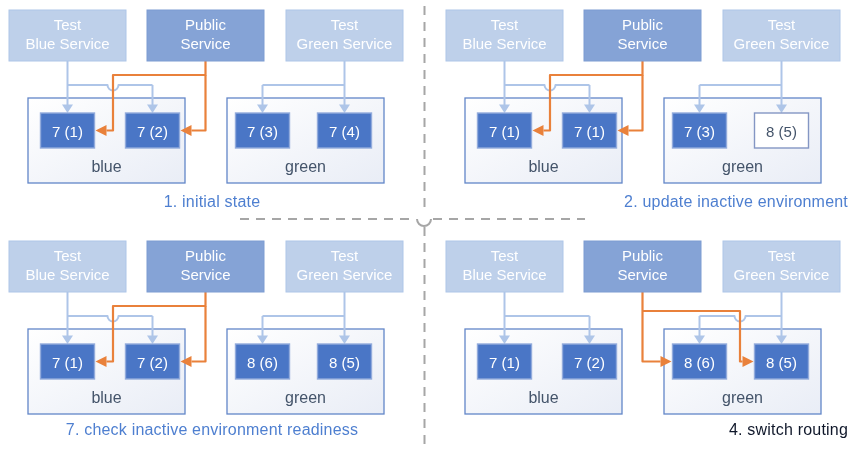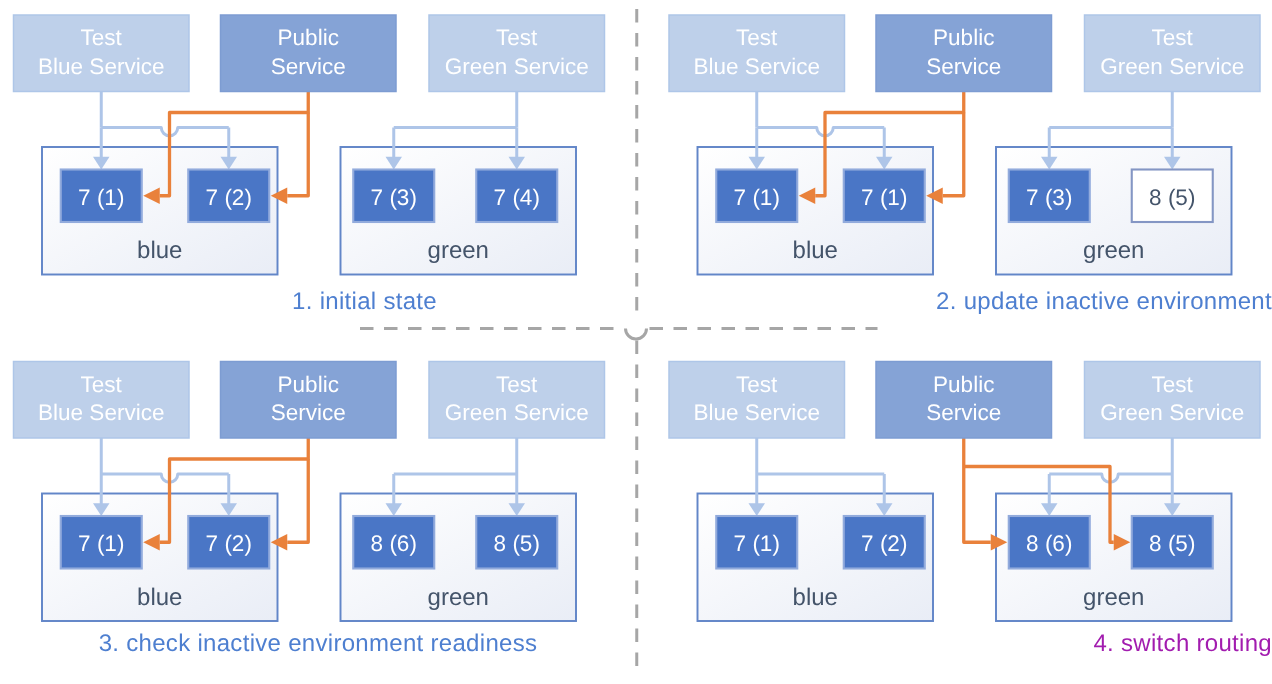--- a/index.html
+++ b/index.html
@@ -63,21 +63,21 @@
           <rect x="40.5" y="113" width="54" height="35" fill="#4a76c6" stroke="#92abdc" stroke-width="1.4"></rect>
           <text x="67.5" y="136.5" text-anchor="middle" font-size="15" fill="#ffffff">7 (1)</text>
           <rect x="125.5" y="113" width="54" height="35" fill="#4a76c6" stroke="#92abdc" stroke-width="1.4"></rect>
           <text x="152.5" y="136.5" text-anchor="middle" font-size="15" fill="#ffffff">7 (2)</text>
           <rect x="235.5" y="113" width="54" height="35" fill="#4a76c6" stroke="#92abdc" stroke-width="1.4"></rect>
           <text x="262.5" y="136.5" text-anchor="middle" font-size="15" fill="#ffffff">7 (3)</text>
           <rect x="317.5" y="113" width="54" height="35" fill="#4a76c6" stroke="#92abdc" stroke-width="1.4"></rect>
           <text x="344.5" y="136.5" text-anchor="middle" font-size="15" fill="#ffffff">7 (4)</text>
         </g>
       </svg>
-    <div class="caption" style="color: rgb(78, 127, 208); margin-left: 31px;">1. initial state</div>
+    <div class="caption" style="color: rgb(78, 127, 208);">1. initial state</div>
   </figure>
 
   <figure class="quadrant" id="q1">
     <svg id="svg-q1" width="424" height="228">
         <defs>
           <linearGradient id="envg1" x1="0" y1="0" x2="1" y2="1">
             <stop offset="0%" stop-color="#ffffff"></stop>
             <stop offset="100%" stop-color="#e9edf6"></stop>
           </linearGradient>
         </defs>
@@ -165,21 +165,21 @@
           <rect x="40.5" y="113" width="54" height="35" fill="#4a76c6" stroke="#92abdc" stroke-width="1.4"></rect>
           <text x="67.5" y="136.5" text-anchor="middle" font-size="15" fill="#ffffff">7 (1)</text>
           <rect x="125.5" y="113" width="54" height="35" fill="#4a76c6" stroke="#92abdc" stroke-width="1.4"></rect>
           <text x="152.5" y="136.5" text-anchor="middle" font-size="15" fill="#ffffff">7 (2)</text>
           <rect x="235.5" y="113" width="54" height="35" fill="#4a76c6" stroke="#92abdc" stroke-width="1.4"></rect>
           <text x="262.5" y="136.5" text-anchor="middle" font-size="15" fill="#ffffff">8 (6)</text>
           <rect x="317.5" y="113" width="54" height="35" fill="#4a76c6" stroke="#92abdc" stroke-width="1.4"></rect>
           <text x="344.5" y="136.5" text-anchor="middle" font-size="15" fill="#ffffff">8 (5)</text>
         </g>
       </svg>
-    <div class="caption" style="color: rgb(78, 127, 208);">3. check inactive environment readiness</div>
+    <div class="caption" style="color: rgb(78, 127, 208);">7. check inactive environment readiness</div>
   </figure>
 
   <figure class="quadrant" id="q3">
     <svg id="svg-q3" width="424" height="228">
         <defs>
           <linearGradient id="envg3" x1="0" y1="0" x2="1" y2="1">
             <stop offset="0%" stop-color="#ffffff"></stop>
             <stop offset="100%" stop-color="#e9edf6"></stop>
           </linearGradient>
         </defs>
@@ -216,21 +216,21 @@
           <rect x="40.5" y="113" width="54" height="35" fill="#4a76c6" stroke="#92abdc" stroke-width="1.4"></rect>
           <text x="67.5" y="136.5" text-anchor="middle" font-size="15" fill="#ffffff">7 (1)</text>
           <rect x="125.5" y="113" width="54" height="35" fill="#4a76c6" stroke="#92abdc" stroke-width="1.4"></rect>
           <text x="152.5" y="136.5" text-anchor="middle" font-size="15" fill="#ffffff">7 (2)</text>
           <rect x="235.5" y="113" width="54" height="35" fill="#4a76c6" stroke="#92abdc" stroke-width="1.4"></rect>
           <text x="262.5" y="136.5" text-anchor="middle" font-size="15" fill="#ffffff">8 (6)</text>
           <rect x="317.5" y="113" width="54" height="35" fill="#4a76c6" stroke="#92abdc" stroke-width="1.4"></rect>
           <text x="344.5" y="136.5" text-anchor="middle" font-size="15" fill="#ffffff">8 (5)</text>
         </g>
       </svg>
-    <div class="caption" style="color: #a21caf;">4. switch routing</div>
+    <div class="caption" style="color: #0f172a;">4. switch routing</div>
   </figure>
 
   <svg class="divider" width="848" height="456">
     <path class="div-stroke" d="M424.5,6 V211" fill="none" stroke-width="2" stroke-dasharray="9 7" stroke="#a6a6a6"></path>
     <path class="div-stroke" d="M424.5,227 V449" fill="none" stroke-width="2" stroke-dasharray="9 7" stroke="#a6a6a6"></path>
     <path class="div-stroke" d="M240,219 H415" fill="none" stroke-width="2" stroke-dasharray="9 7" stroke="#a6a6a6"></path>
     <path class="div-stroke" d="M417,219 A7,7 0 0 0 431,219" fill="none" stroke-width="2" stroke="#a6a6a6"></path>
     <path class="div-stroke" d="M433,219 H585" fill="none" stroke-width="2" stroke-dasharray="9 7" stroke="#a6a6a6"></path>
   </svg>
 </div>

